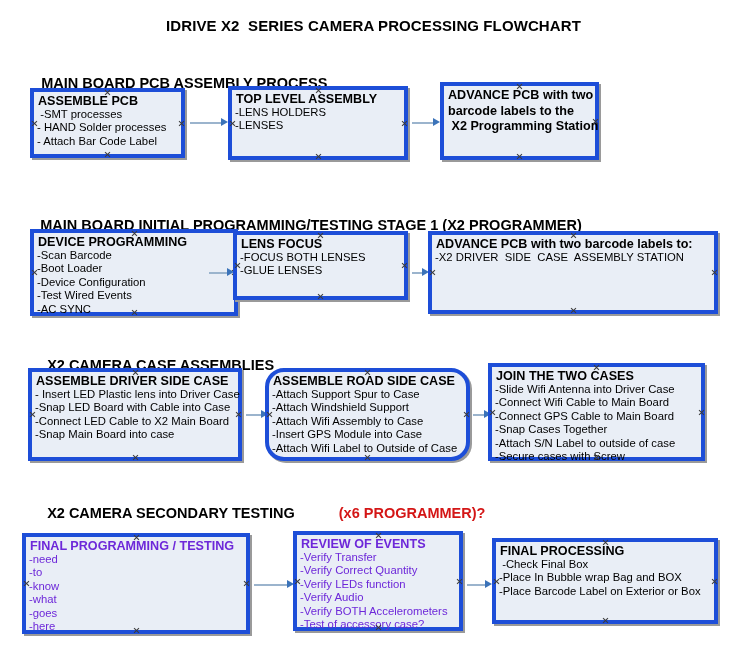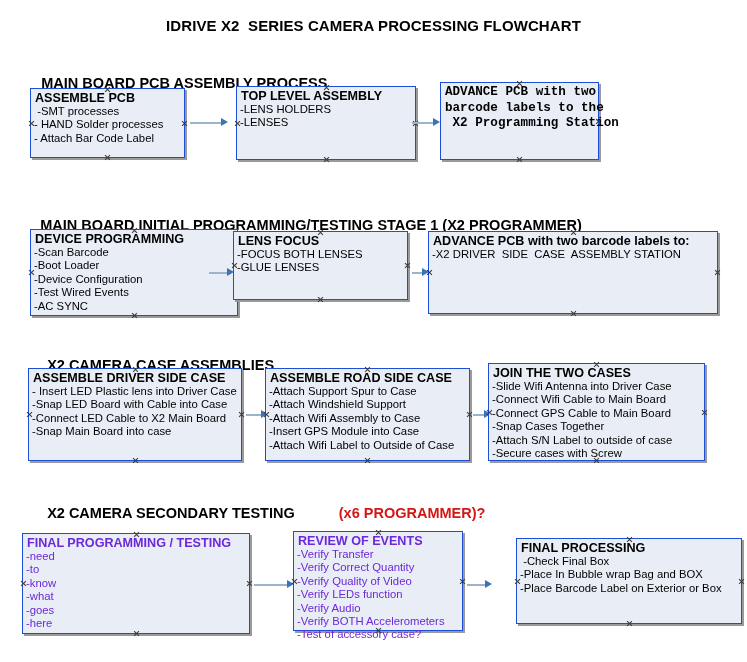--- a/index.html
+++ b/index.html
@@ -45,21 +45,21 @@
   }
   .section-heading .accent {
     color: #d41616;
     padding-left: 40px;
   }
 
   
   .pbox {
     position: absolute;
     background: #e9eef6;
-    border: 1px solid #1d4ed8;
+    border: 4px solid #1d4ed8;
     box-shadow: 2px 2px 0 0 #9a9a9a;
     box-sizing: border-box;
     padding: 2px 0 0 3px;
     overflow: visible;
   }
   .pbox .bx-title {
     font-size: 12.6px;
     font-weight: bold;
     line-height: 14px;
     white-space: pre;
@@ -67,21 +67,20 @@
     padding-left: 1px;
   }
   .pbox .bx-line {
     font-size: 11.3px;
     line-height: 13.4px;
     white-space: pre;
     display: block;
   }
   .pbox.multi-title .bx-title {
     line-height: 15.5px;
-    font-family: Liberation Mono, monospace;
   }
   .pbox.red .bx-title,
   .pbox.red .bx-line {
     color: #6d28d9;
   }
 
   
   .handle {
     position: absolute;
     width: 7px;
@@ -150,21 +149,21 @@
     <span class="handle h-bottom"></span>
     <span class="handle h-left"></span>
     <span class="handle h-right"></span>
   </div>
 
   <div class="conn" style="left:190px; top:118px; width:38px;">
     <span class="shaft"></span>
     <span class="head"></span>
   </div>
 
-  <div class="pbox" style="left:228px; top:86px; width:180px; height:74px;margin-left:8px;">
+  <div class="pbox" style="left:228px; top:86px; width:180px; height:74px;">
     <span class="bx-title">TOP LEVEL ASSEMBLY</span>
     <span class="bx-line">-LENS HOLDERS</span>
     <span class="bx-line">-LENSES</span>
     <span class="handle h-top"></span>
     <span class="handle h-bottom"></span>
     <span class="handle h-left"></span>
     <span class="handle h-right"></span>
   </div>
 
   <div class="conn" style="left:412px; top:118px; width:28px;">
@@ -241,21 +240,21 @@
     <span class="handle h-bottom"></span>
     <span class="handle h-left"></span>
     <span class="handle h-right"></span>
   </div>
 
   <div class="conn" style="left:246px; top:410px; width:22px;">
     <span class="shaft"></span>
     <span class="head"></span>
   </div>
 
-  <div class="pbox" style="left:265px; top:368px; width:205px; height:93px;">
+  <div class="pbox" style="left:265px; top:368px; width:205px; height:93px;border-radius:19px;">
     <span class="bx-title">ASSEMBLE ROAD SIDE CASE</span>
     <span class="bx-line">-Attach Support Spur to Case</span>
     <span class="bx-line">-Attach Windshield Support</span>
     <span class="bx-line">-Attach Wifi Assembly to Case</span>
     <span class="bx-line">-Insert GPS Module into Case</span>
     <span class="bx-line">-Attach Wifi Label to Outside of Case</span>
     <span class="handle h-top"></span>
     <span class="handle h-bottom"></span>
     <span class="handle h-left"></span>
     <span class="handle h-right"></span>
@@ -300,37 +299,36 @@
 
   <div class="conn" style="left:254px; top:580px; width:40px;">
     <span class="shaft"></span>
     <span class="head"></span>
   </div>
 
   <div class="pbox red" style="left:293px; top:531px; width:170px; height:100px;">
     <span class="bx-title">REVIEW OF EVENTS</span>
     <span class="bx-line">-Verify Transfer</span>
     <span class="bx-line">-Verify Correct Quantity</span>
-    <span class="bx-line">-Verify Quality of Video</span>
     <span class="bx-line">-Verify LEDs function</span>
     <span class="bx-line">-Verify Audio</span>
     <span class="bx-line">-Verify BOTH Accelerometers</span>
     <span class="bx-line">-Test of accessory case?</span>
     <span class="handle h-top"></span>
     <span class="handle h-bottom"></span>
     <span class="handle h-left"></span>
     <span class="handle h-right"></span>
   </div>
 
   <div class="conn" style="left:467px; top:580px; width:25px;">
     <span class="shaft"></span>
     <span class="head"></span>
   </div>
 
-  <div class="pbox" style="left:492px; top:538px; width:226px; height:86px;margin-left:24px;">
+  <div class="pbox" style="left:492px; top:538px; width:226px; height:86px;">
     <span class="bx-title">FINAL PROCESSING</span>
     <span class="bx-line"> -Check Final Box</span>
     <span class="bx-line">-Place In Bubble wrap Bag and BOX</span>
     <span class="bx-line">-Place Barcode Label on Exterior or Box</span>
     <span class="handle h-top"></span>
     <span class="handle h-bottom"></span>
     <span class="handle h-left"></span>
     <span class="handle h-right"></span>
   </div>
 

